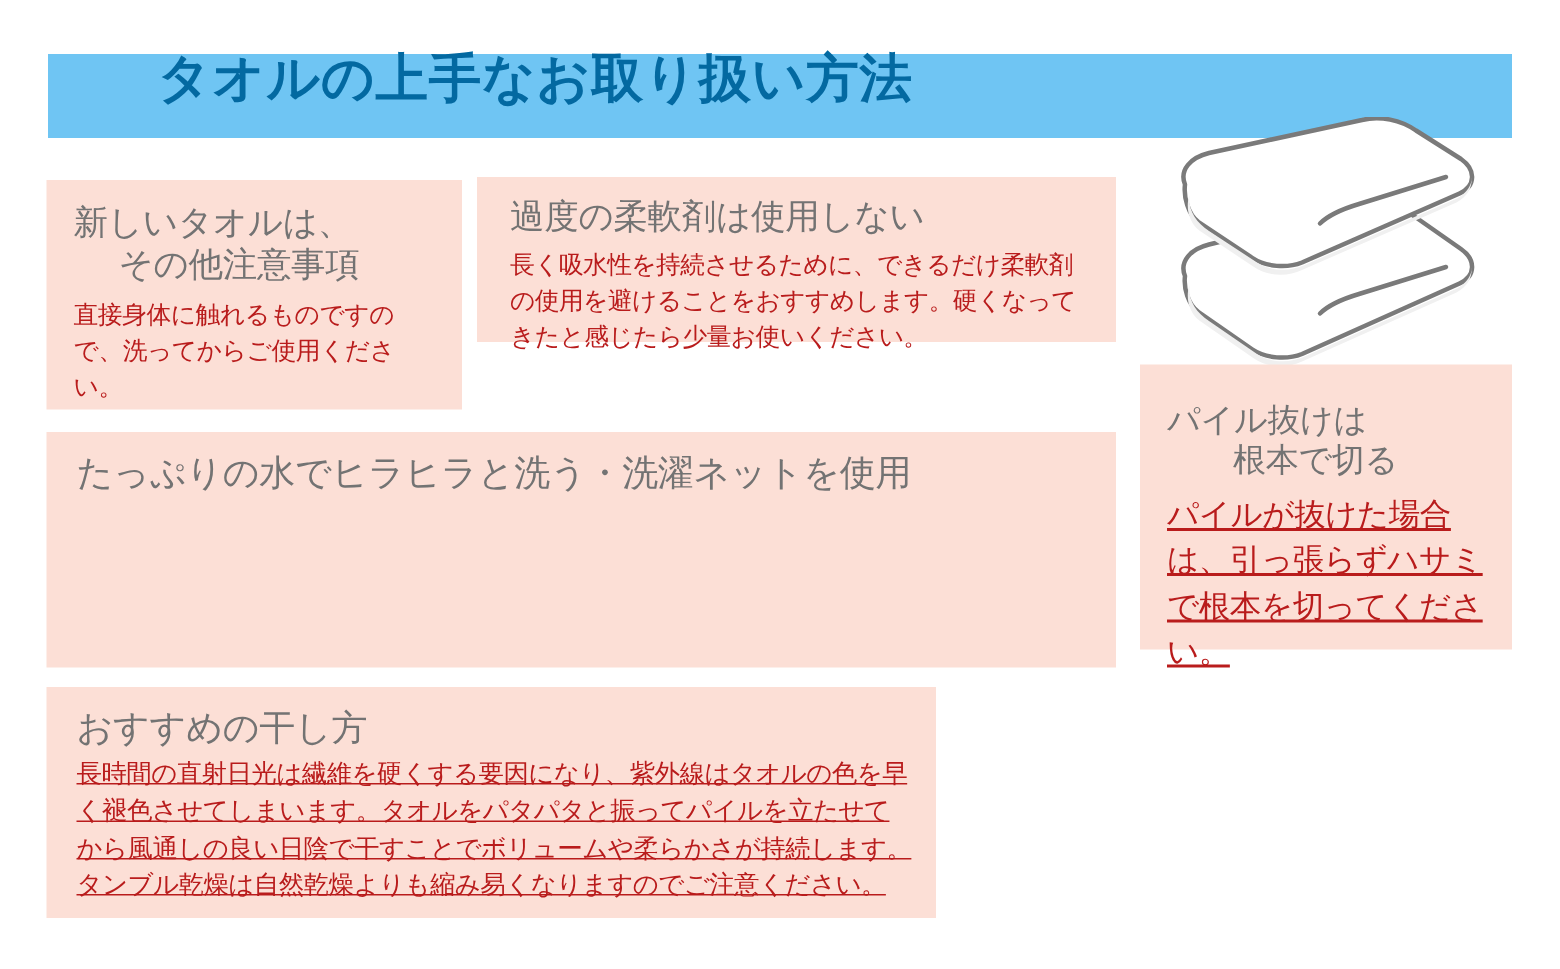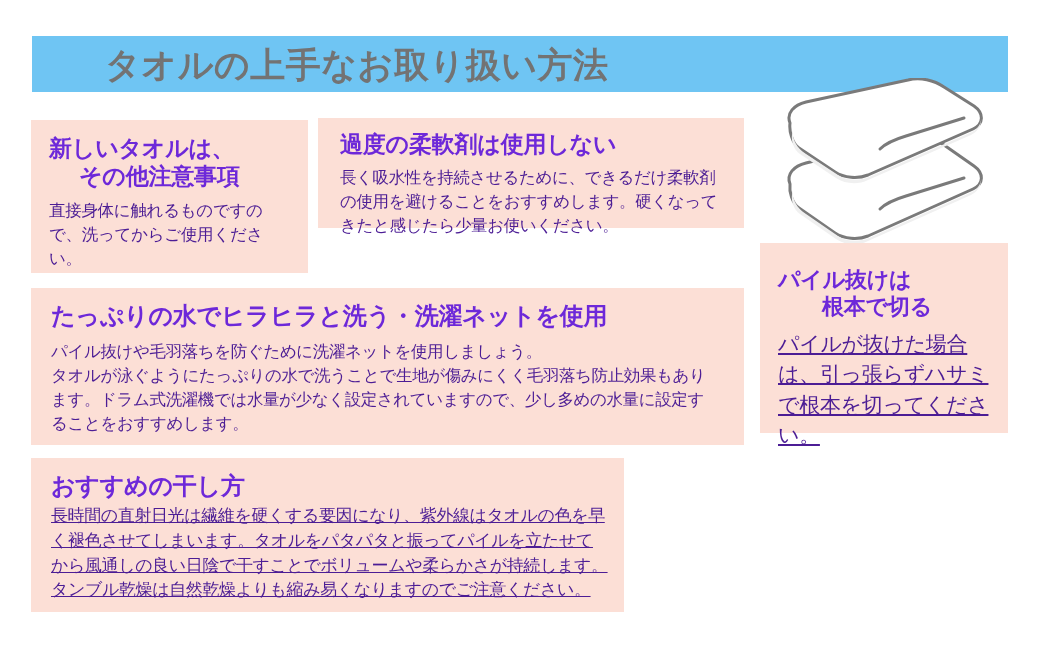--- a/index.html
+++ b/index.html
@@ -26,25 +26,25 @@
     position: absolute;
     left: 32px;
     top: 36px;
     width: 976px;
     height: 56px;
     background: #6FC5F3;
   }
   .header-title {
     position: absolute;
     left: 105px;
-    top: 41px;
+    top: 29px;
     width: 700px;
     height: 48px;
     line-height: 48px;
-    color: #737373;
+    color: #0369a1;
     font-size: 35px;
     font-weight: bold;
     letter-spacing: 0.5px;
     white-space: nowrap;
   }
 
   
   .towel-illustration {
     position: absolute;
     left: 768px;
@@ -59,27 +59,27 @@
   }
 
   
   .card {
     position: absolute;
     background: #FCDFD6;
     box-sizing: border-box;
   }
 
   .card-title {
-    color: #6d28d9;
-    font-weight: bold;
+    color: #737373;
+    font-weight: normal;
     line-height: 1.22;
     margin: 0;
   }
   .card-body {
-    color: #4c1d95;
+    color: #b91c1c;
     line-height: 1.45;
     margin: 0;
     white-space: pre-line;
   }
 
   
   #card-new-towel {
     left: 31px;
     top: 120px;
     width: 277px;
@@ -237,22 +237,20 @@
     <p class="card-body">直接身体に触れるものですので、洗ってからご使用ください。</p>
   </div>
 
   <div class="card" id="card-softener">
     <div class="card-title">過度の柔軟剤は使用しない</div>
     <p class="card-body">長く吸水性を持続させるために、できるだけ柔軟剤の使用を避けることをおすすめします。硬くなってきたと感じたら少量お使いください。</p>
   </div>
 
   <div class="card" id="card-water">
     <div class="card-title">たっぷりの水でヒラヒラと洗う・洗濯ネットを使用</div>
-    <p class="card-body">パイル抜けや毛羽落ちを防ぐために洗濯ネットを使用しましょう。
-タオルが泳ぐようにたっぷりの水で洗うことで生地が傷みにくく毛羽落ち防止効果もあります。ドラム式洗濯機では水量が少なく設定されていますので、少し多めの水量に設定することをおすすめします。</p>
   </div>
 
   <div class="card" id="card-drying">
     <div class="card-title">おすすめの干し方</div>
     <p class="card-body">長時間の直射日光は繊維を硬くする要因になり、紫外線はタオルの色を早く褪色させてしまいます。タオルをパタパタと振ってパイルを立たせてから風通しの良い日陰で干すことでボリュームや柔らかさが持続します。タンブル乾燥は自然乾燥よりも縮み易くなりますのでご注意ください。</p>
   </div>
 
   <div class="card" id="card-pile">
     <div class="card-title">
       <span class="l1">パイル抜けは</span>

